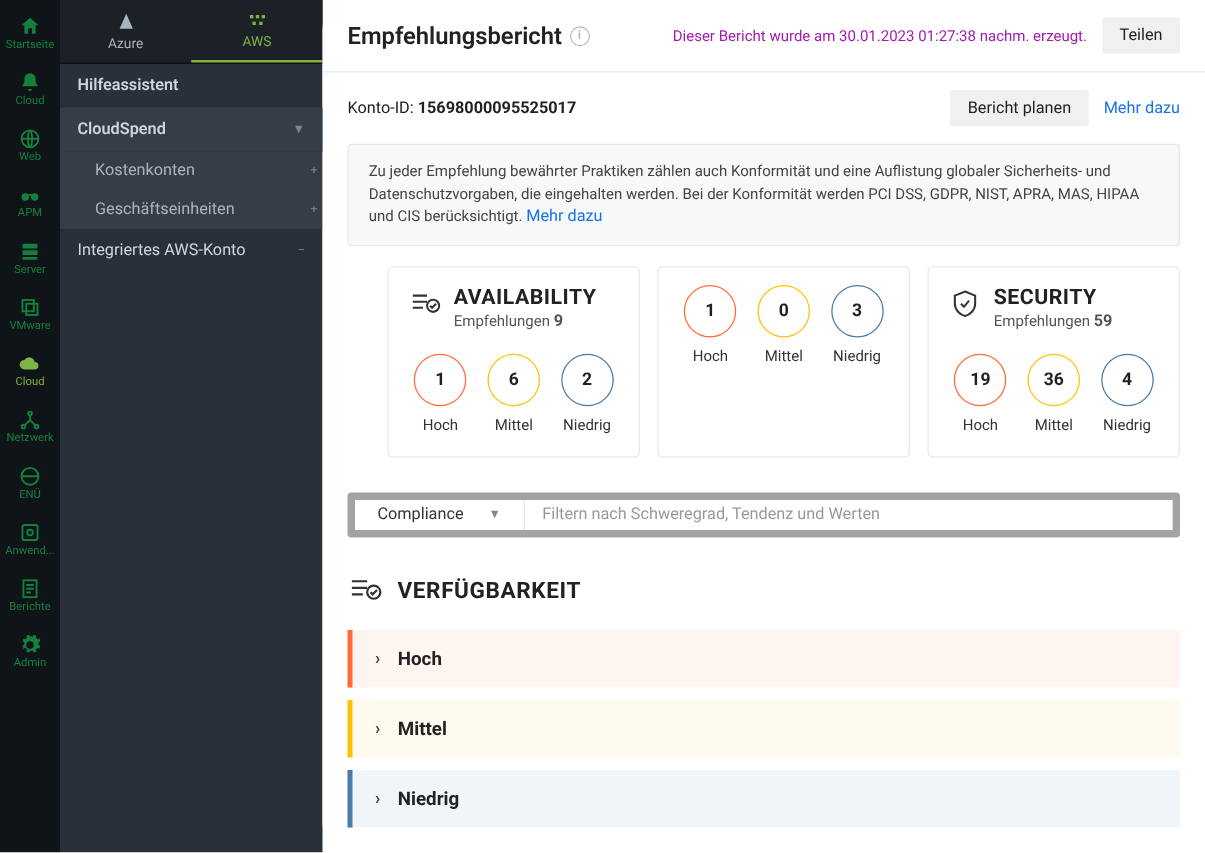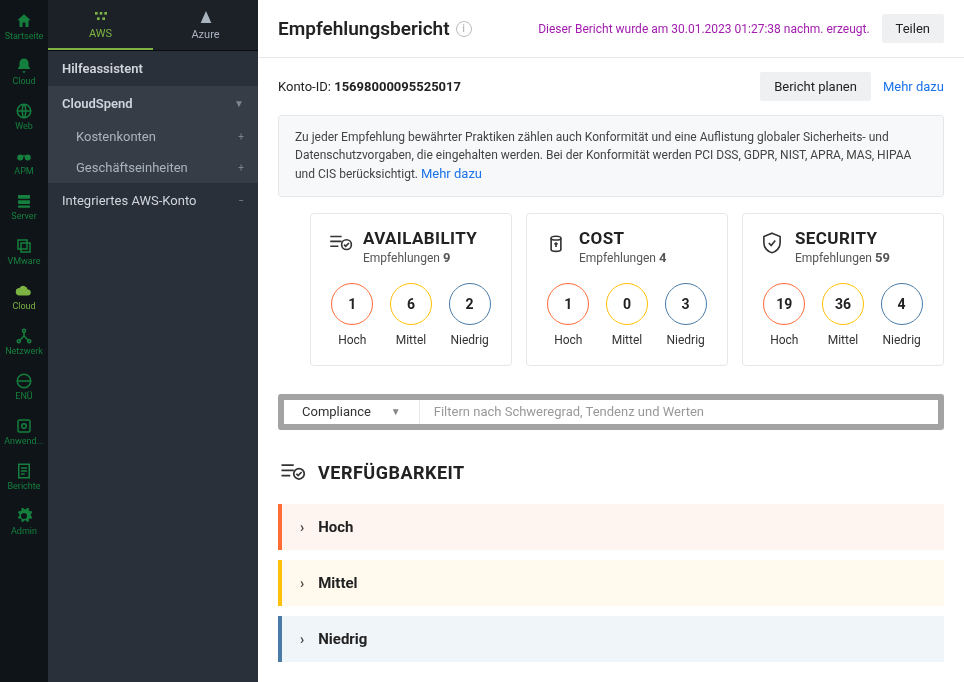--- a/index.html
+++ b/index.html
@@ -14,21 +14,21 @@
 
 
 .sidebar { width: 210px; background: #2a3039; color: #d0d6dd; display: flex; flex-direction: column; font-size: 13px; }
 .tabs-row { display: flex; background: #1c2128; border-bottom: 1px solid #0a0d10; }
 .tab { flex: 1; display: flex; flex-direction: column; align-items: center; justify-content: center; padding: 8px 4px; cursor: pointer; color: #aab4bf; font-size: 11px; }
 .tab.active { color: #7cb342; border-bottom: 2px solid #7cb342; }
 .tab-icon { width: 16px; height: 16px; margin-bottom: 3px; }
 .side-item { padding: 10px 14px; display: flex; align-items: center; justify-content: space-between; cursor: pointer; position: relative; }
 .side-item.header { font-weight: 600; }
 .side-item.expanded { background: #363d47; }
-.side-sub { padding: 8px 14px 8px 28px; display: flex; align-items: center; justify-content: space-between; cursor: pointer; color: #aab4bf; background: #363d47; }
+.side-sub { padding: 8px 4px 8px 28px; display: flex; align-items: center; justify-content: space-between; cursor: pointer; color: #aab4bf; background: #363d47; }
 .caret { font-size: 10px; color: #7d8590; }
 
 
 .main { flex: 1; background: #fff; overflow-y: auto; display: flex; flex-direction: column; border-radius: 23px; }
 .top-header { display: flex; align-items: center; padding: 14px 20px; border-bottom: 1px solid #e5e8eb; gap: 12px; }
 .page-title { font-size: 19px; font-weight: 600; color: #222; display: flex; align-items: center; gap: 6px; }
 .info-icon { width: 16px; height: 16px; border: 1.5px solid #bbb; border-radius: 50%; display: inline-flex; align-items: center; justify-content: center; font-size: 10px; color: #bbb; font-weight: 600; }
 .timestamp { margin-left: auto; font-size: 12px; color: #a21caf; }
 .btn { background: #eef0f2; border: none; padding: 7px 14px; font-size: 13px; cursor: pointer; border-radius: 2px; color: #222; }
 
@@ -183,39 +183,39 @@
         <svg viewBox="0 0 24 24" width="18" height="18" fill="currentColor">
           <path d="M12 8a4 4 0 100 8 4 4 0 000-8zm9 4l2 1-1 3-2-1a9 9 0 01-2 2l1 2-3 1-1-2a9 9 0 01-3 0l-1 2-3-1 1-2a9 9 0 01-2-2l-2 1-1-3 2-1a9 9 0 010-3l-2-1 1-3 2 1a9 9 0 012-2l-1-2 3-1 1 2a9 9 0 013 0l1-2 3 1-1 2a9 9 0 012 2l2-1 1 3-2 1a9 9 0 010 3z"></path>
         </svg>
       </span>
     <span class="nav-label">Admin</span>
   </div>
 </div>
 
 <div class="sidebar">
   <div class="tabs-row">
+    <div class="tab">
+      <span class="tab-icon">
+          <svg viewBox="0 0 24 24" width="16" height="16" fill="currentColor">
+            <path d="M12 3l8 18H4z"></path>
+          </svg>
+        </span>
+      <span>Azure</span>
+    </div>
     <div class="tab active">
       <span class="tab-icon">
           <svg viewBox="0 0 24 24" width="16" height="16" fill="currentColor">
             <rect x="3" y="6" width="4" height="4"></rect>
             <rect x="10" y="6" width="4" height="4"></rect>
             <rect x="17" y="6" width="4" height="4"></rect>
             <rect x="6" y="14" width="4" height="4"></rect>
             <rect x="14" y="14" width="4" height="4"></rect>
           </svg>
         </span>
       <span>AWS</span>
-    </div>
-    <div class="tab">
-      <span class="tab-icon">
-          <svg viewBox="0 0 24 24" width="16" height="16" fill="currentColor">
-            <path d="M12 3l8 18H4z"></path>
-          </svg>
-        </span>
-      <span>Azure</span>
     </div>
   </div>
   <div class="side-item header">
       <span>Hilfeassistent</span>
     </div>
   <div class="side-item header expanded">
     <span>CloudSpend</span>
     <span class="caret">▼</span>
   </div>
   <div class="side-sub">
@@ -283,32 +283,20 @@
             <span class="metric-label">Mittel</span>
           </div>
         <div class="metric">
             <div class="circle low">2</div>
             <span class="metric-label">Niedrig</span>
           </div>
       </div>
     </div>
 
     <div class="card">
-      <div class="card-head">
-        <span class="card-icon">
-            <svg viewBox="0 0 32 32" fill="none" stroke="#333" stroke-width="2">
-              <path d="M10 10c0-3 12-3 12 0v14c0 3-12 3-12 0V10z"></path>
-              <path d="M10 10c0 3 12 3 12 0M16 15v6M14 17h4"></path>
-            </svg>
-          </span>
-        <div class="card-titles">
-          <span class="card-title">COST</span>
-          <span class="card-sub"><span>Empfehlungen</span> <b>4</b></span>
-        </div>
-      </div>
       <div class="metrics">
         <div class="metric">
             <div class="circle high">1</div>
             <span class="metric-label">Hoch</span>
           </div>
         <div class="metric">
             <div class="circle med">0</div>
             <span class="metric-label">Mittel</span>
           </div>
         <div class="metric">

